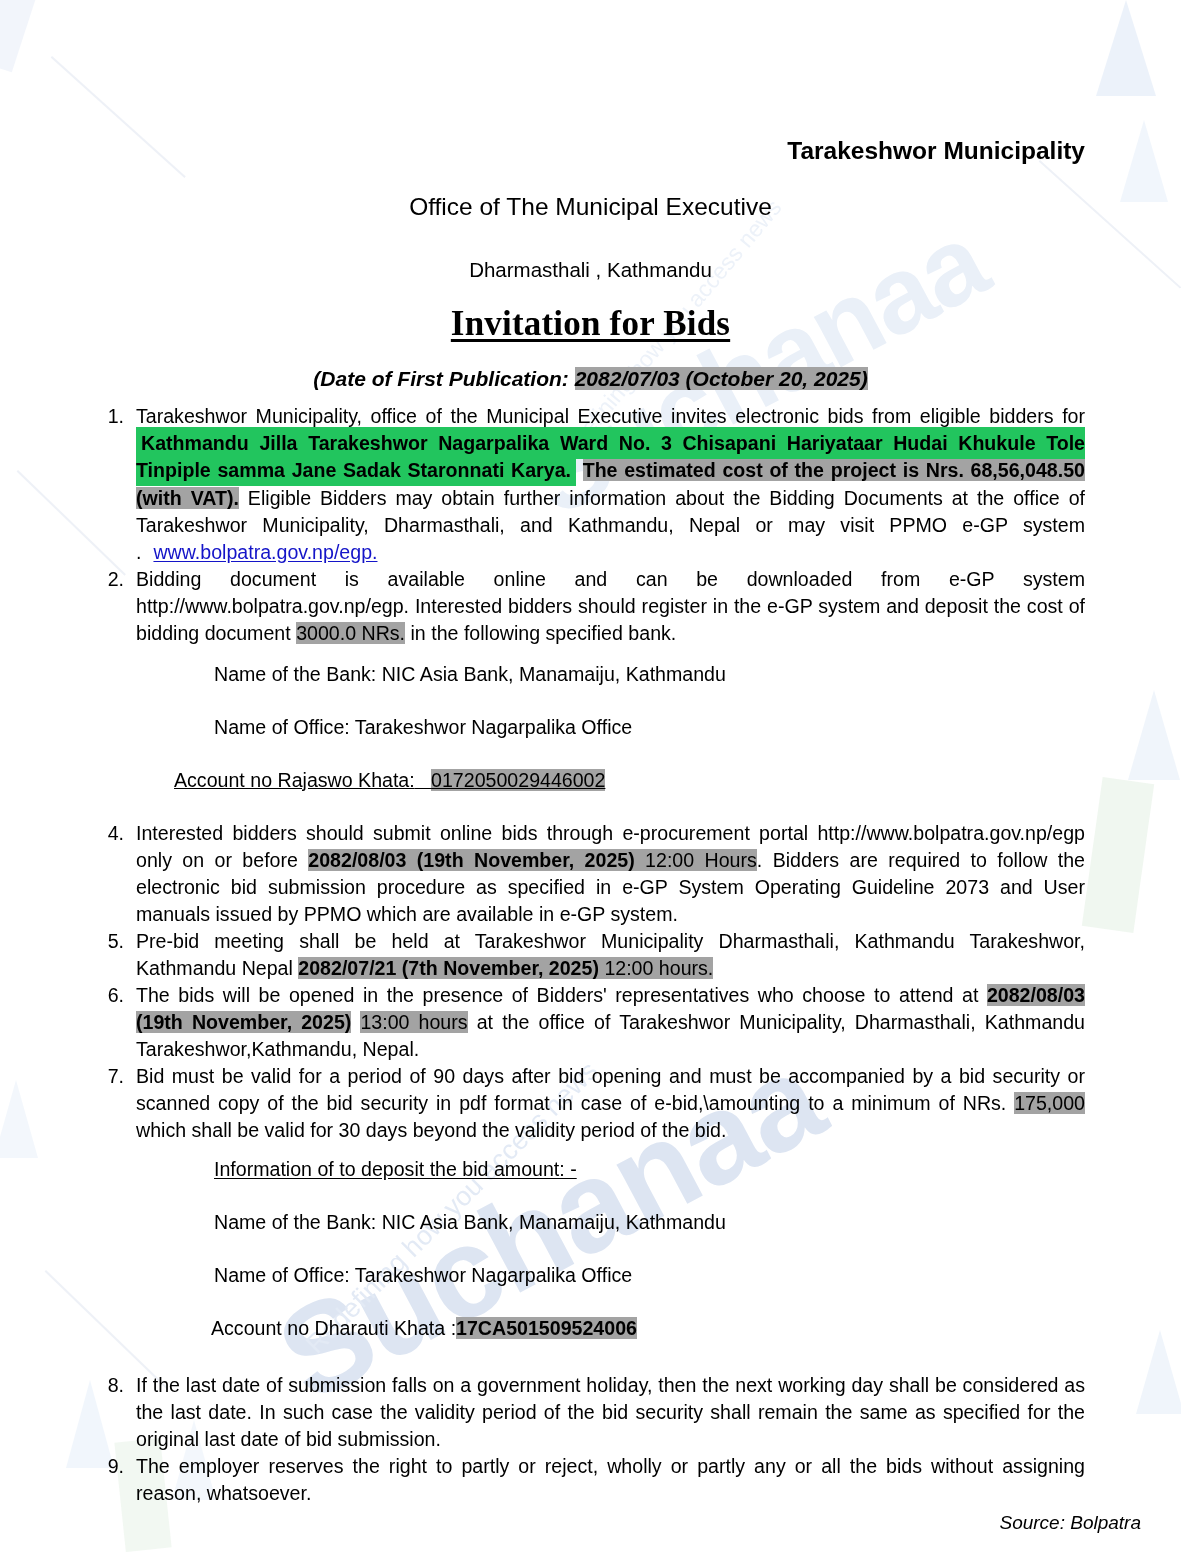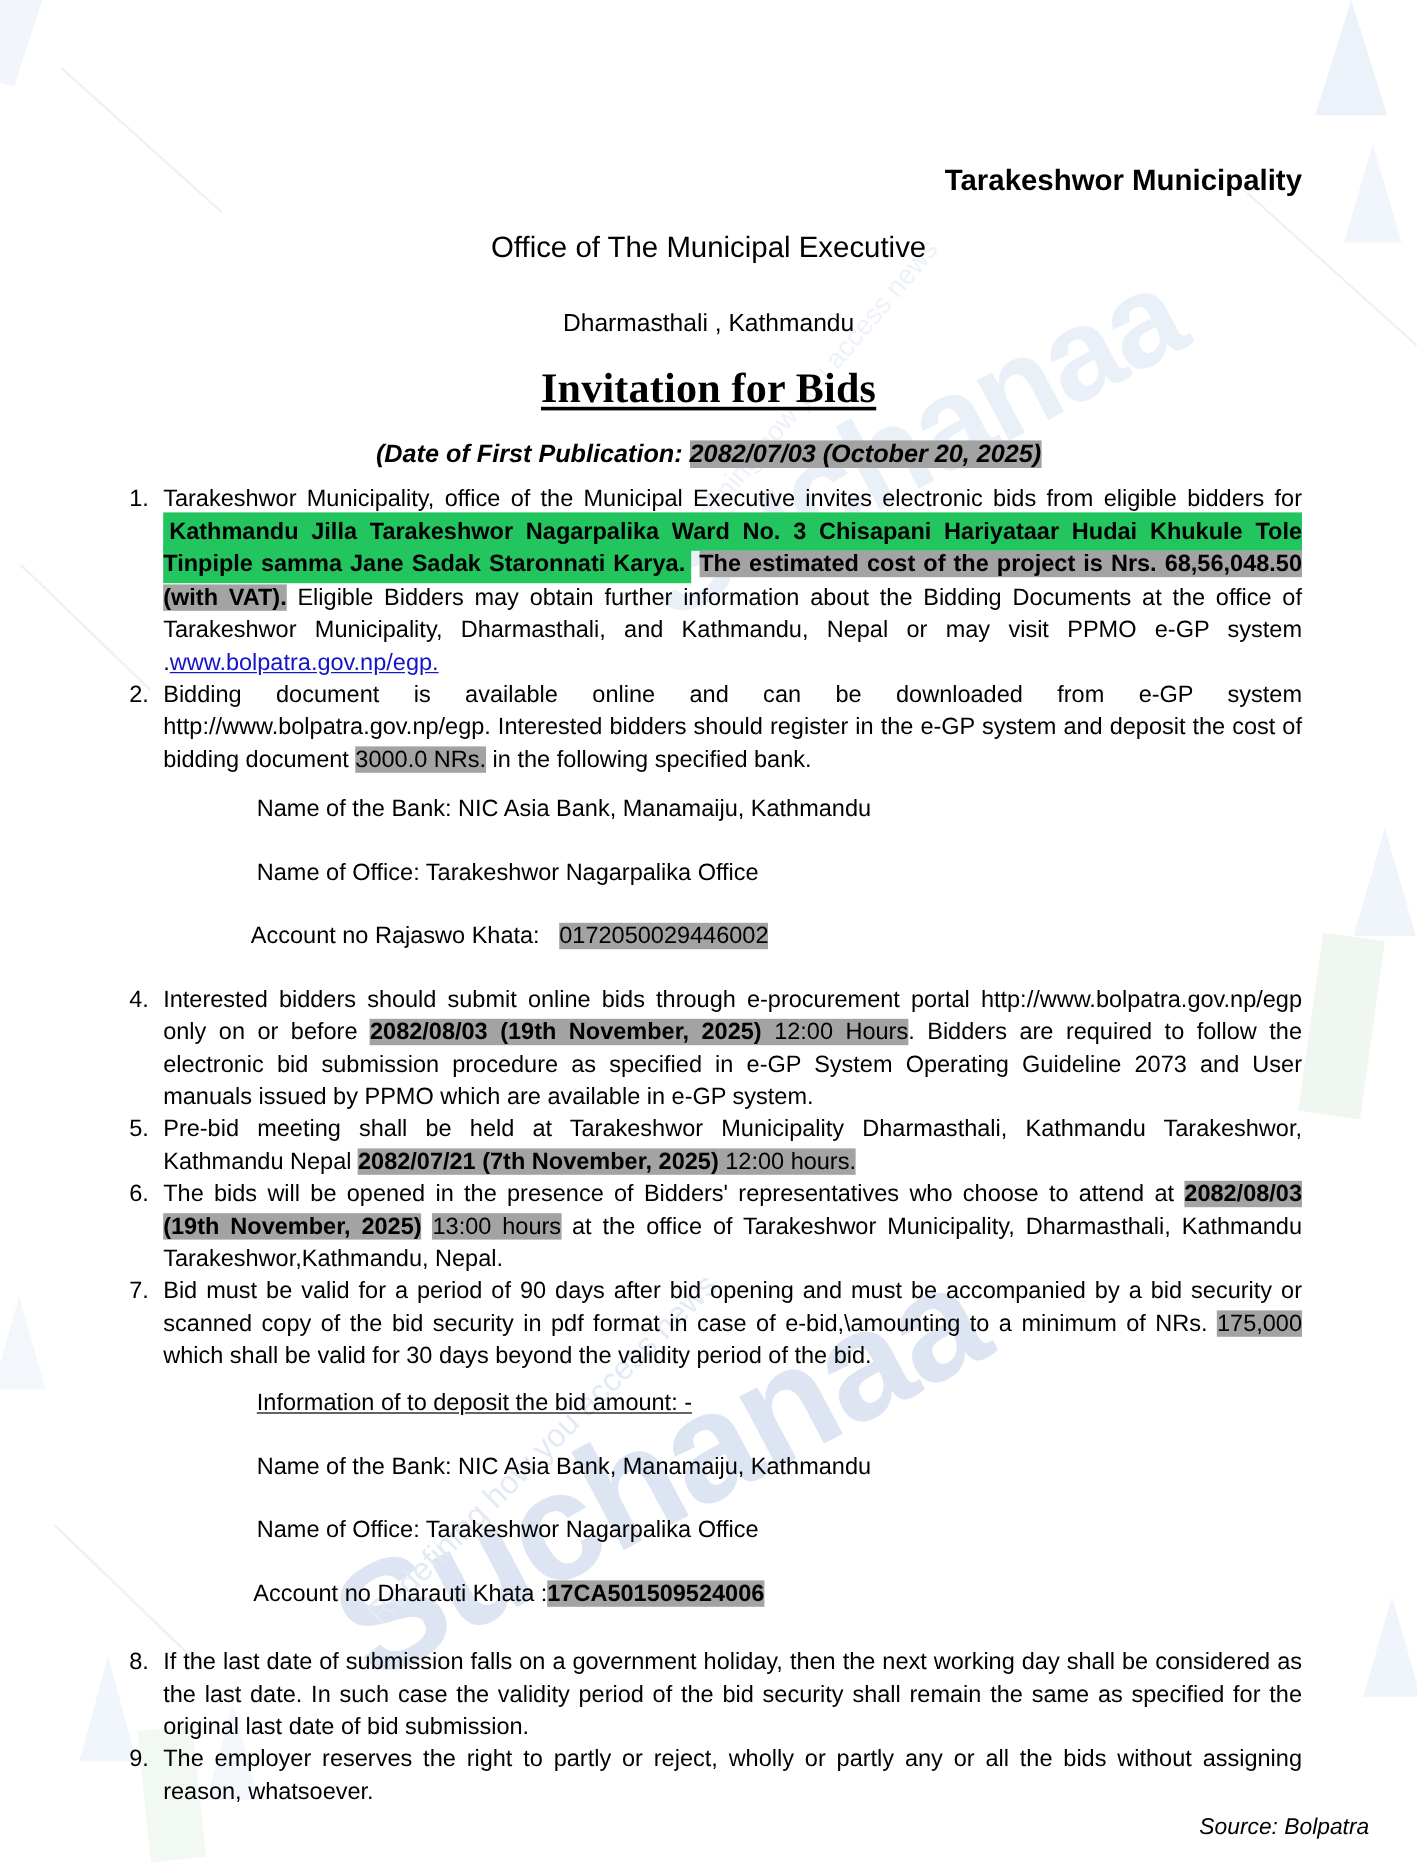--- a/index.html
+++ b/index.html
@@ -180,20 +180,21 @@
     background: #22c55e;
     color: #000;
     padding: 5px;
   }
   .b { font-weight: bold; }
   .u { text-decoration: underline; text-underline-offset: 2px; }
   a.lnk, .lnk {
     color: #1414c8;
     text-decoration: underline;
     text-underline-offset: 2px;
+    margin-left: 12px;
   }
 
   .footer {
     position: absolute;
     right: 40px;
     bottom: 18px;
     z-index: 3;
     font-size: 19px;
     font-style: italic;
   }
@@ -242,21 +243,21 @@
       </li>
 
       <li>
         <span class="num">2.</span>
         <span class="body"><span>Bidding document is available online and can be downloaded from e-GP system http://www.bolpatra.gov.np/egp. Interested bidders should register in the e-GP system and deposit the cost of bidding document </span><mark class="hl">3000.0 NRs.</mark><span> in the following specified bank.</span></span>
       </li>
     </ol>
 
     <div class="sub gap-s" style="margin-left:118px;">Name of the Bank: NIC Asia Bank, Manamaiju, Kathmandu</div>
     <div class="sub gap" style="margin-left:118px;">Name of Office: Tarakeshwor Nagarpalika Office</div>
-    <div class="sub gap" style="margin-left:113px;">
+    <div class="sub gap" style="margin-left:78px;text-decoration:underline;">
       <span>Account no Rajaswo Khata:</span>
       &nbsp;&nbsp;<mark class="hl">0172050029446002</mark>
     </div>
 
     <ol class="items" style="margin-top:26px;">
 
       <li>
         <span class="num">4.</span>
         <span class="body"><span>Interested bidders should submit online bids through e-procurement portal http://www.bolpatra.gov.np/egp only on or before </span><mark class="hl b">2082/08/03 (19th November, 2025)</mark><mark class="hl"> 12:00 Hours</mark><span>. Bidders are required to follow the electronic bid submission procedure as specified in e-GP System Operating Guideline 2073 and User manuals issued by PPMO which are available in e-GP system.</span></span>
       </li>

